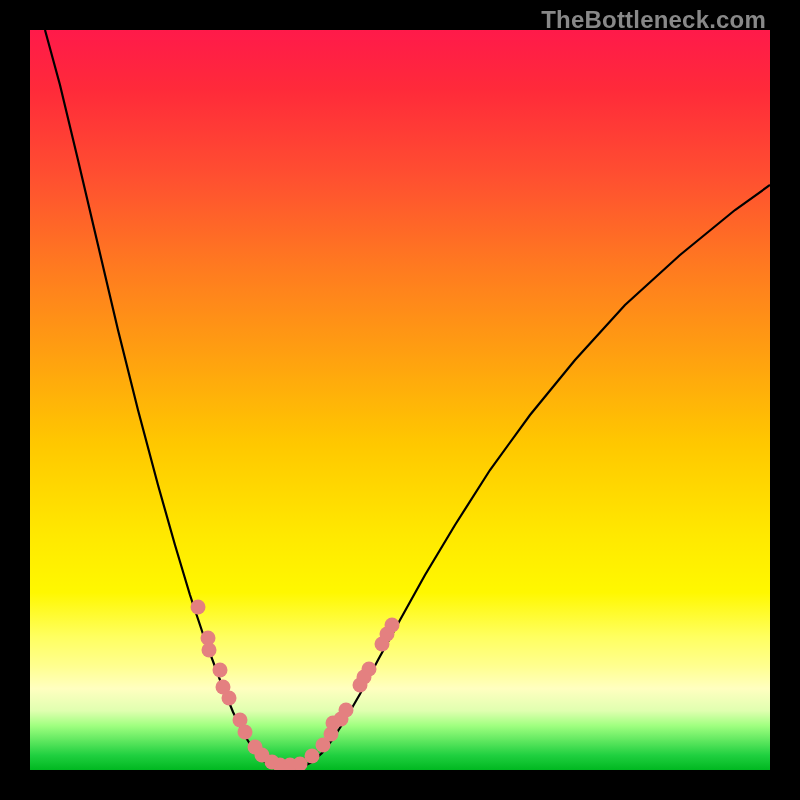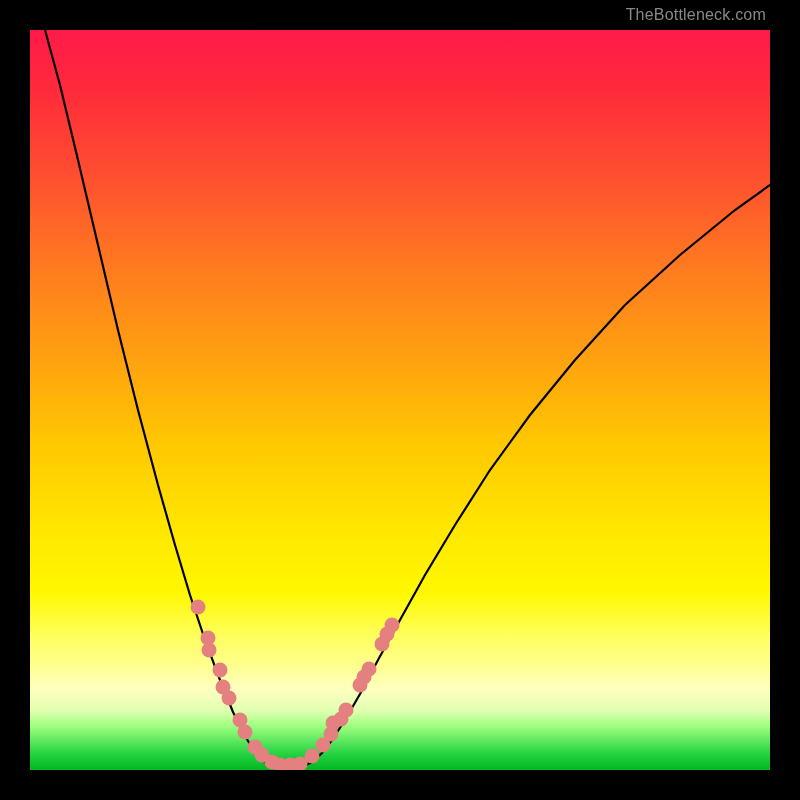--- a/index.html
+++ b/index.html
@@ -27,22 +27,22 @@
       #a0ff80 94%,
       #60e860 96%,
       #20d040 98%,
       #00b820 100%);
   }
   .watermark {
     position: absolute;
     top: 6px;
     right: 34px;
     color: #888;
-    font-size: 16px;
-    font-weight: normal;
+    font-size: 24px;
+    font-weight: bold;
     letter-spacing: 0.2px;
   }
   svg.curve { position: absolute; left: 0; top: 0; width: 740px; height: 740px; }
   .curve-path { fill: none; stroke: #000; stroke-width: 2.2; }
   .dot { fill: #e48080; stroke: none; }
 </style>
 </head>
 <body>
 
 <div class="chart-container">

